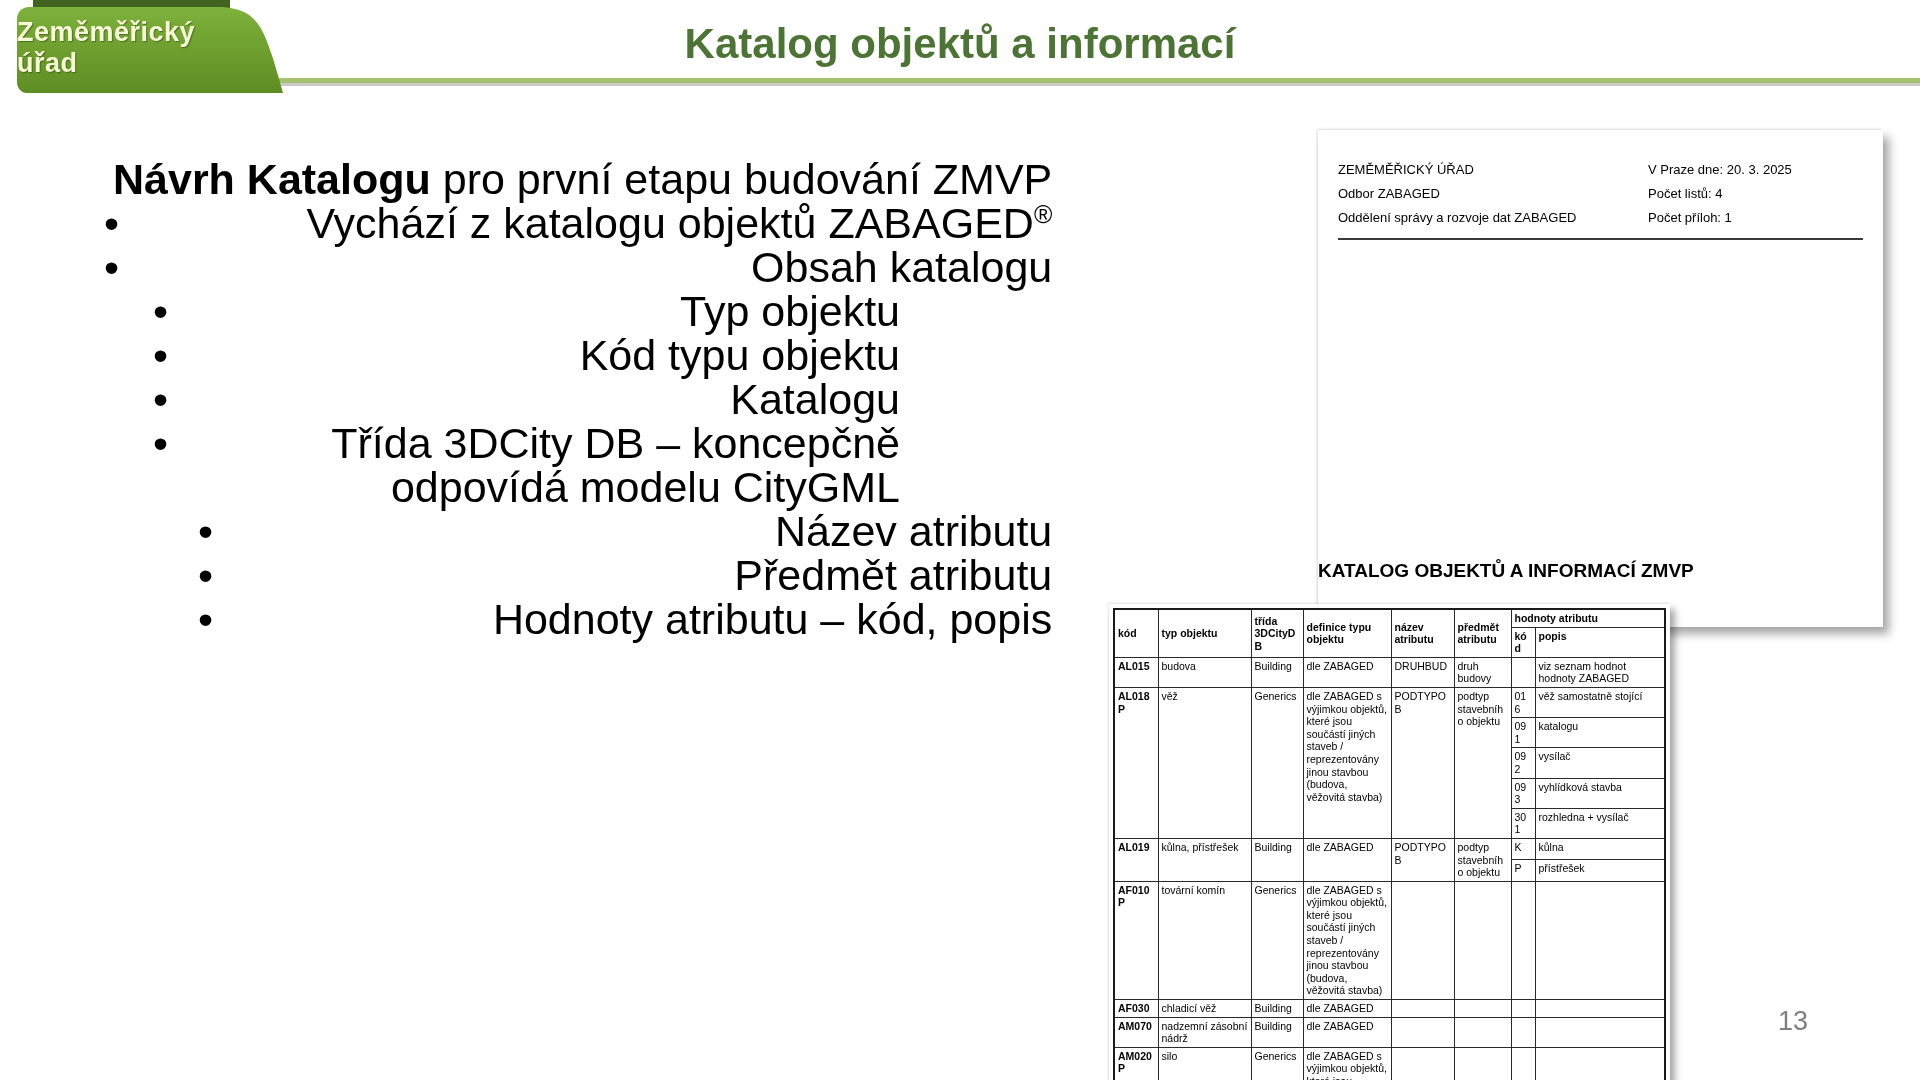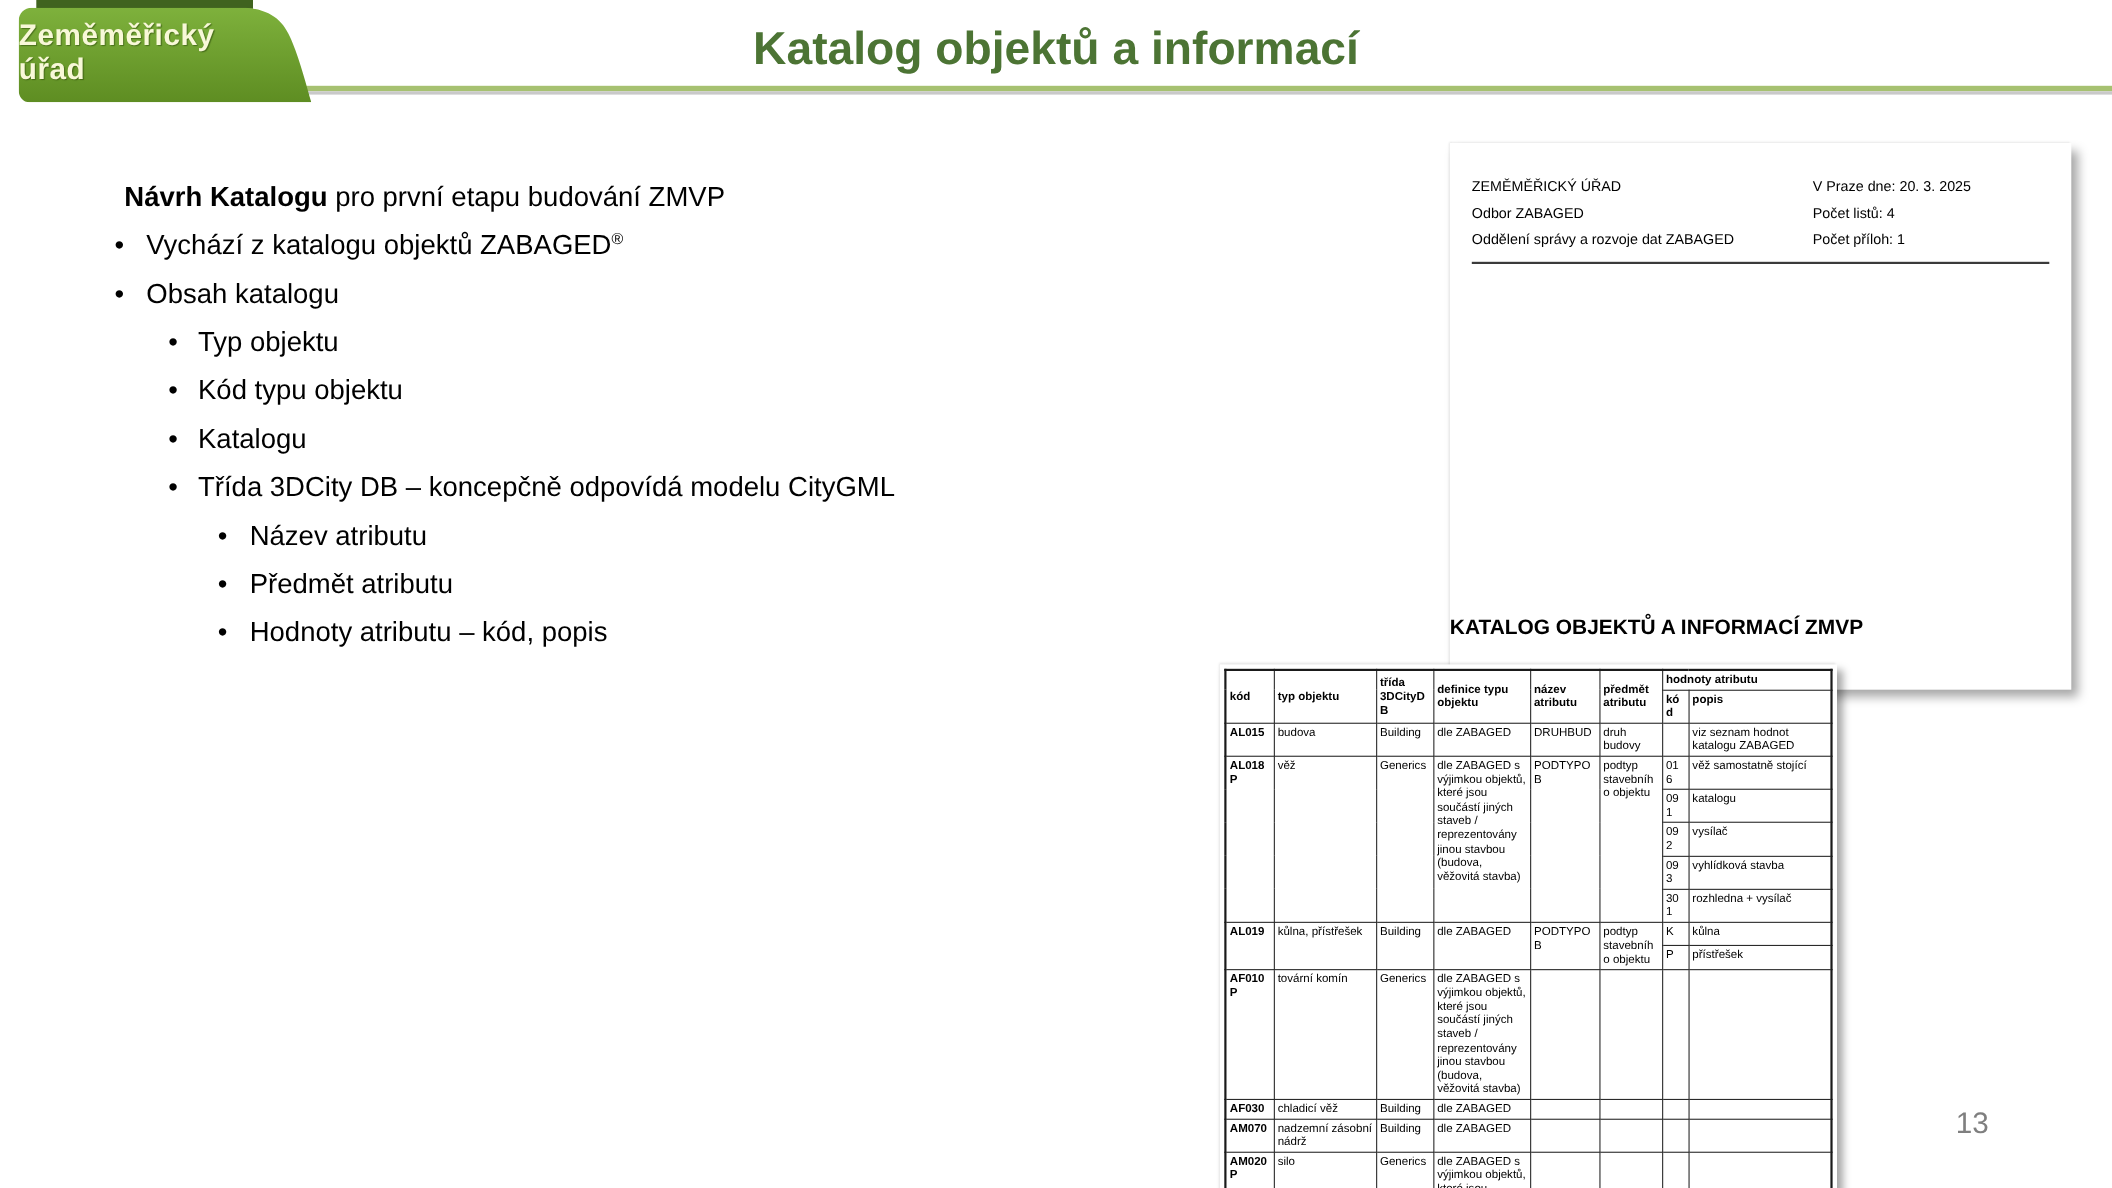--- a/index.html
+++ b/index.html
@@ -21,21 +21,21 @@
   }
   .slide-title{
     position:absolute;left:0;right:0;top:20px;text-align:center;
     font-size:42px;font-weight:bold;color:var(--accent_green,#4c7434);
   }
   .header-line{position:absolute;left:230px;right:0;top:78px;height:5px;
     background:var(--line_green,#a6c171);z-index:2;}
   .header-line-shadow{position:absolute;left:230px;right:0;top:83px;height:3px;
     background:#c9c9c9;z-index:2;}
   
-  .body-text{position:absolute;left:0;top:157px;font-size:25px;line-height:44px;}
+  .body-text{position:absolute;left:0;top:157px;font-size:43px;line-height:44px;text-align:right;}
   .body-text p{margin:0 0 0 113px;}
   .body-text p.closing{margin-top:88px;}
   .body-text ul{margin:0;padding:0;list-style:none;}
   .body-text li{position:relative;}
   .body-text li::before{content:"\2022";position:absolute;left:0;top:0;}
   ul.l1 li{margin-left:104px;padding-left:29px;}
   ul.l2 li{margin-left:153px;padding-left:27px;max-width:720px;}
   ul.l3 li{margin-left:198px;padding-left:29px;}
   sup{font-size:.58em;vertical-align:super;line-height:0;}
   
@@ -157,21 +157,21 @@
       </thead>
       <tbody>
           <tr>
             <td rowspan="1" class="main b">AL015</td>
             <td rowspan="1" class="main">budova</td>
             <td rowspan="1" class="main">Building</td>
             <td rowspan="1" class="main">dle ZABAGED</td>
             <td rowspan="1" class="main">DRUHBUD</td>
             <td rowspan="1" class="main">druh budovy</td>
             <td class="vk"></td>
-            <td class="vp">viz seznam hodnot katalogu ZABAGED</td>
+            <td class="vp">viz seznam hodnot hodnoty ZABAGED</td>
           </tr>
           <tr>
             <td rowspan="5" class="main b">AL018P</td>
             <td rowspan="5" class="main">věž</td>
             <td rowspan="5" class="main">Generics</td>
             <td rowspan="5" class="main">dle ZABAGED s výjimkou objektů, které jsou součástí jiných staveb / reprezentovány jinou stavbou (budova, věžovitá stavba)</td>
             <td rowspan="5" class="main">PODTYPOB</td>
             <td rowspan="5" class="main">podtyp stavebního objektu</td>
             <td class="vk">016</td>
             <td class="vp">věž samostatně stojící</td>

